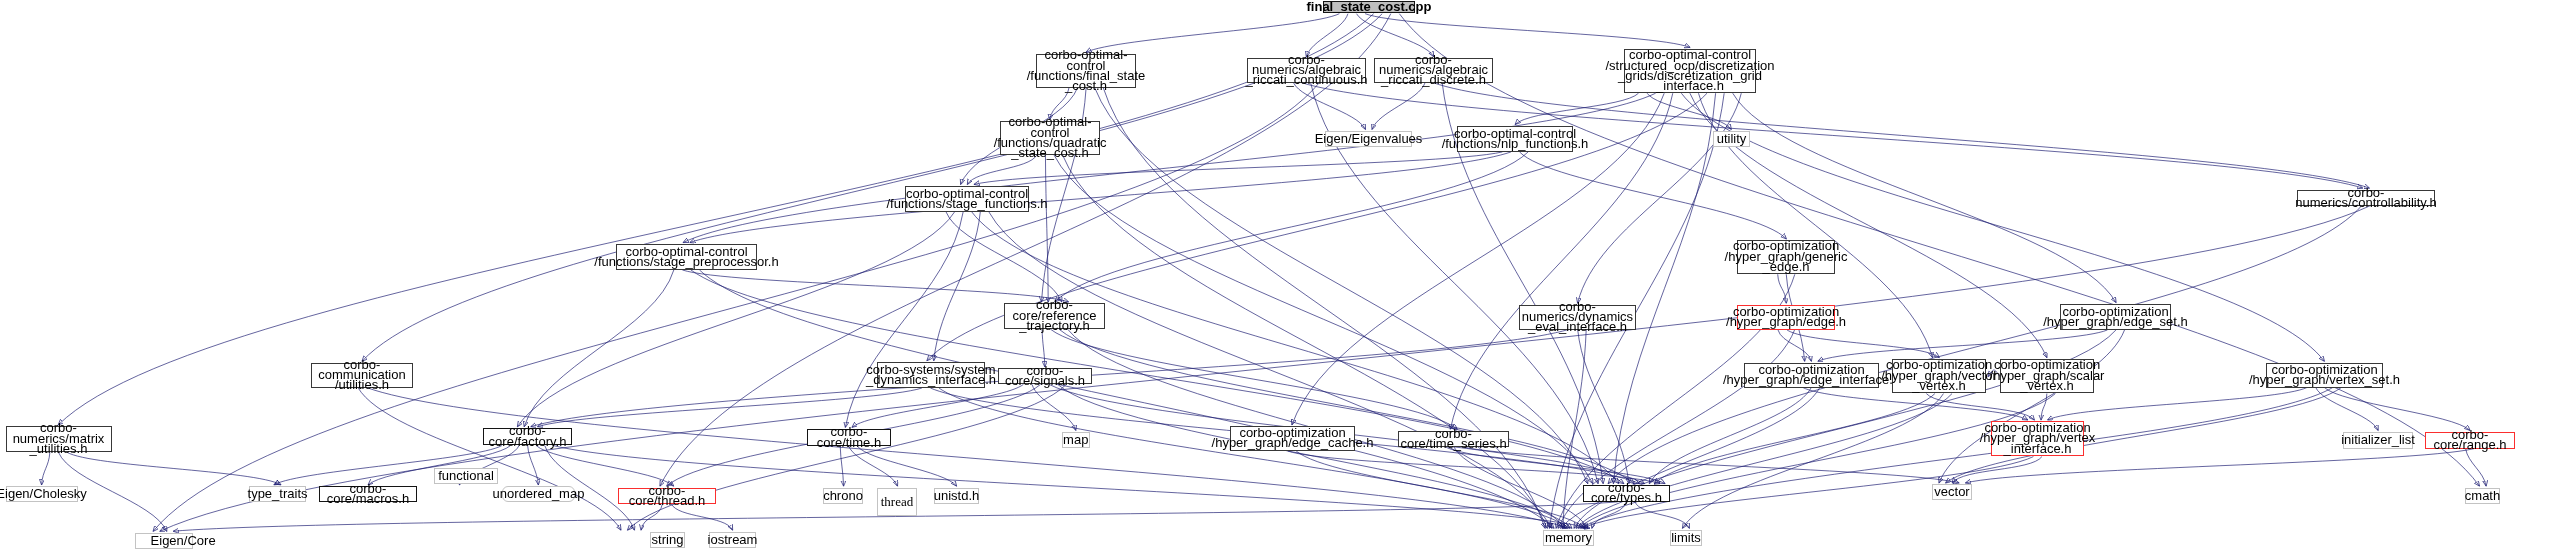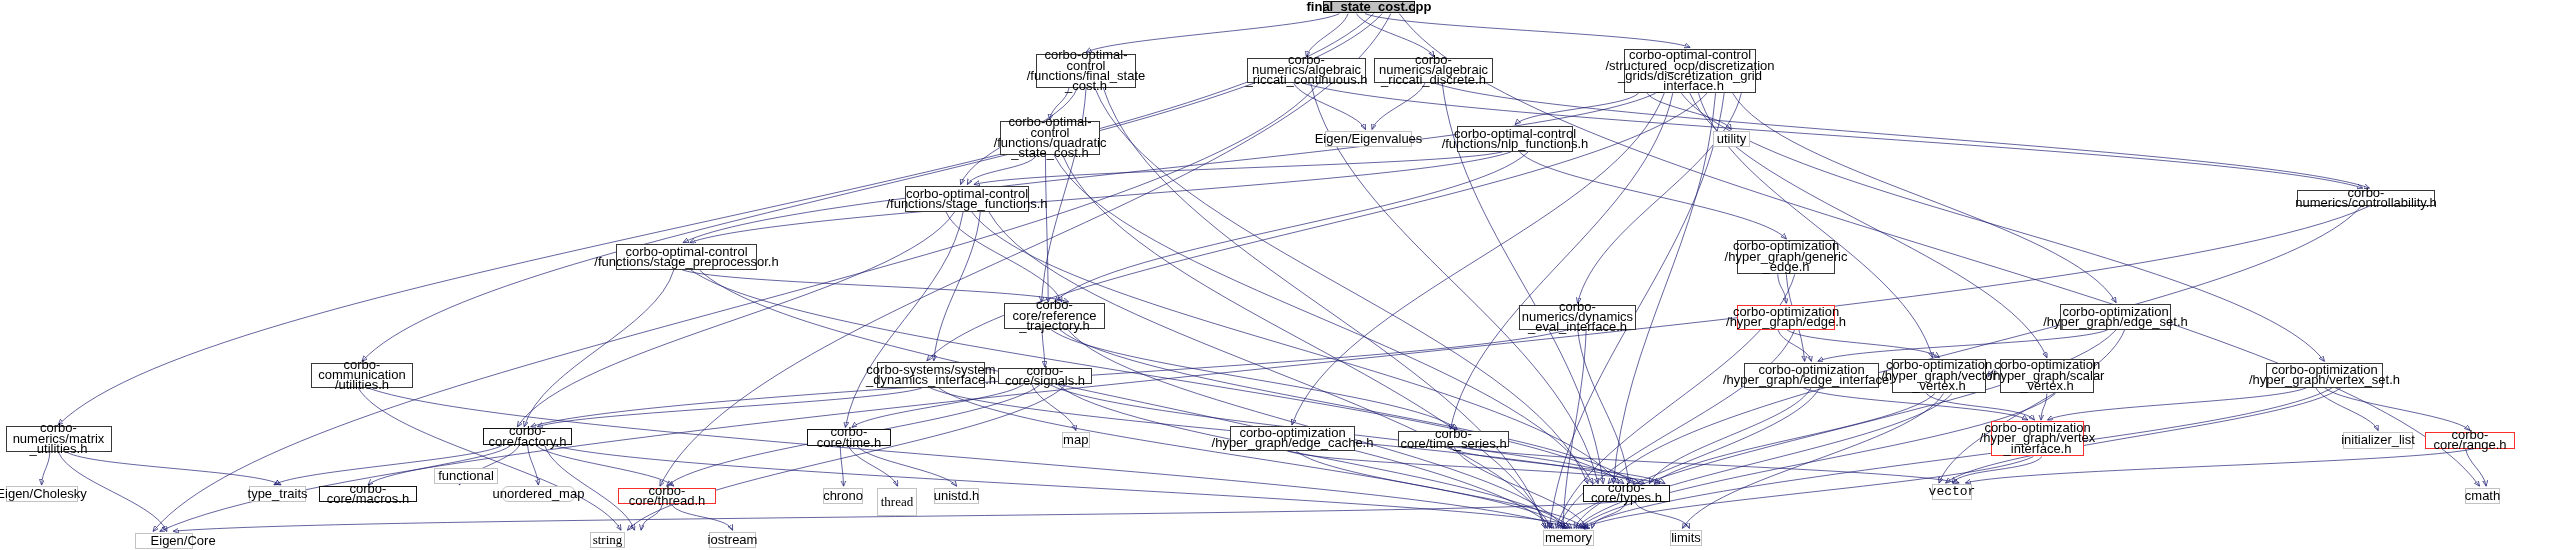--- a/index.html
+++ b/index.html
@@ -216,21 +216,21 @@
     <div class="node std" style="left: 5.5px; top: 486px; width: 72px; height: 16px;">Eigen/Cholesky</div>
     <div class="node std" style="left: 249px; top: 486px; width: 57px; height: 16px;">type_traits</div>
     <div class="node bold" style="left: 319px; top: 486px; width: 98px; height: 16px;">corbo-core/macros.h</div>
     <div class="node std" style="left: 434px; top: 468px; width: 64px; height: 16px;">functional</div>
     <div class="node std" style="left: 502px; top: 486px; width: 73px; height: 16px; border-radius: 6px;">unordered_map</div>
     <div class="node red" style="left: 618px; top: 488px; width: 98px; height: 16px;">corbo-core/thread.h</div>
     <div class="node std" style="left: 823px; top: 488px; width: 40px; height: 16px;">chrono</div>
     <div class="node std" style="left: 877px; top: 488px; width: 40px; height: 28px; font-family: Liberation Serif, serif;">thread</div>
     <div class="node std" style="left: 934px; top: 488px; width: 45px; height: 16px;">unistd.h</div>
     <div class="node bold" style="left: 1583px; top: 485px; width: 87px; height: 16.5px;">corbo-core/types.h</div>
-    <div class="node std" style="left: 1932px; top: 484px; width: 40px; height: 16px; font-family: Liberation Mono, monospace;">vector</div>
+    <div class="node std" style="left: 1932px; top: 484px; width: 40px; height: 16px;">vector</div>
     <div class="node std" style="left: 2465px; top: 488px; width: 35px; height: 16px;">cmath</div>
     <div class="node std" style="left: 135px; top: 533px; width: 58px; height: 16px; padding-left: 40px;">Eigen/Core</div>
-    <div class="node std" style="left: 590px; top: 532px; width: 35px; height: 16px; font-family: Liberation Serif, serif;">string</div>
+    <div class="node std" style="left: 650px; top: 532px; width: 35px; height: 16px;">string</div>
     <div class="node std" style="left: 709px; top: 532px; width: 47px; height: 16px;">iostream</div>
     <div class="node std" style="left: 1543px; top: 530px; width: 51px; height: 16px;">memory</div>
     <div class="node std" style="left: 1670px; top: 530px; width: 32px; height: 16px;">limits</div>
   </div>
 
 
 </body></html>

